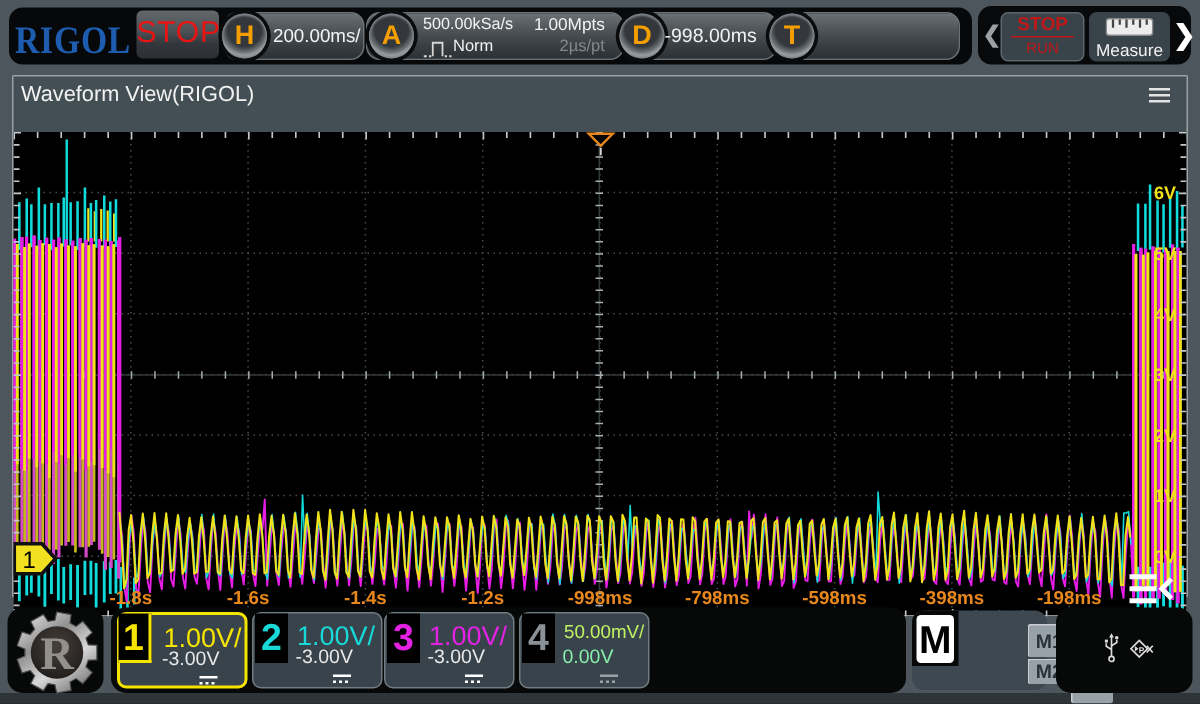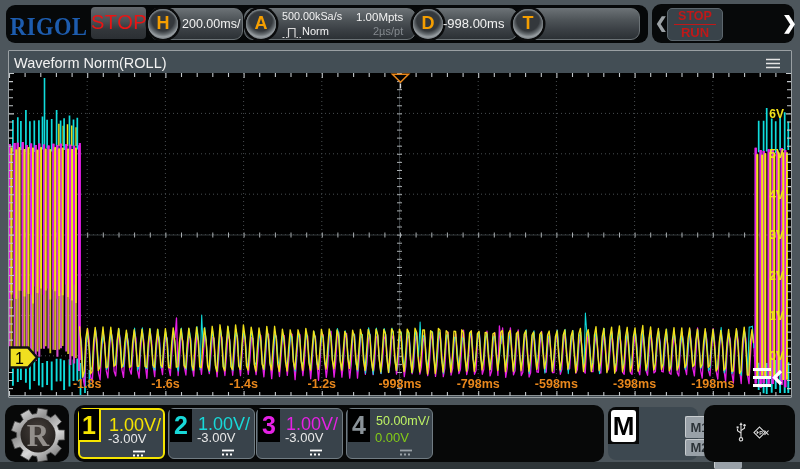--- a/index.html
+++ b/index.html
@@ -47,31 +47,38 @@
       <path d="M0.5,10.5 H2.5 M4,10.5 H5.5 M6.5,10.5 V1.5 H13 V10.5 M14.5,10.5 H16 M17.5,10.5 H19" stroke="#d8d8d8" stroke-width="1.2" fill="none"></path>
     </svg>
   <div class="abs wtxt" style="left:350px;top:6px;font-size:11.5px;">1.00Mpts</div>
   <div class="abs gtxt" style="left:367px;top:20px;font-size:11px;">2µs/pt</div>
   <div class="abs wtxt" style="left:437px;top:11px;font-size:13px;">-998.00ms</div>
 </div>
 <div class="abs" id="rcluster">
   <div class="abs" style="left:3px;top:10px;color:#9aa0a4;font-size:15px;font-weight:bold;">❮</div>
   <div class="abs" style="left:15px;top:4px;width:56px;height:33px;background:#39434a;border:1px solid #5c666d;border-radius:5px;">
     <div style="color:#c01818;font-size:12.5px;font-weight:bold;text-align:center;line-height:15px;border-bottom:1.5px solid #c01818;margin:0 6px 0;">STOP</div>
-    <div style="color:#c01818;font-size:13px;font-weight:bold;text-align:center;line-height:15px;">RUN</div>
+    <div style="color:#c01818;font-size:10px;font-weight:normal;text-align:center;line-height:15px;">RUN</div>
+  </div>
+  <div class="abs" style="left:74px;top:4px;width:54px;height:33px;background:#39434a;border-radius:5px;text-align:center;">
+    <div style="margin-top:3px;"><svg width="32" height="12" viewBox="0 0 32 12">
+<rect x="0.5" y="0.5" width="31" height="11" rx="2" fill="#ececec" stroke="#8a8a8a"></rect>
+<path d="M5,1 V6.5 M9.5,1 V4.5 M14,1 V6.5 M18.5,1 V4.5 M23,1 V6.5 M27.5,1 V4.5" stroke="#444" stroke-width="1.5" fill="none"></path>
+</svg></div>
+    <div style="color:#f0f0f0;font-size:11.5px;margin-top:-1px;">Measure</div>
   </div>
   <div class="abs" style="left:130px;top:8px;color:#fff;font-size:18px;font-weight:bold;">❯</div>
 </div>
 
 <div class="abs" style="left:8px;top:50px;width:784px;height:348px;background:#434e55;border:1px solid #9aa0a3;border-radius:1px;">
-  <div style="color:#f2f2f2;font-size:14.5px;padding:4px 0 0 5px;height:22px;">Waveform Norm(ROLL)</div>
+  <div style="color:#f2f2f2;font-size:14.5px;padding:4px 0 0 5px;height:22px;">Waveform View(RIGOL)</div>
   <svg class="abs" style="left:756px;top:7px;" width="16" height="11" viewBox="0 0 16 11">
       <path d="M1,1.5 H15 M1,5.5 H15 M1,9.5 H15" stroke="#e4e4e4" stroke-width="1.6"></path>
     </svg>
-  <div class="abs" style="left:0px;top:22px;">
+  <div class="abs" style="left:0px;top:37px;">
 <svg width="782" height="323" viewBox="0 0 782 323" style="display:block">
 <rect x="0" y="0" width="782" height="323" fill="#000000"></rect>
 <line x1="78.2" y1="0" x2="78.2" y2="323" stroke="#484d50" stroke-width="1" stroke-dasharray="1 3"></line>
 <line x1="156.4" y1="0" x2="156.4" y2="323" stroke="#484d50" stroke-width="1" stroke-dasharray="1 3"></line>
 <line x1="234.6" y1="0" x2="234.6" y2="323" stroke="#484d50" stroke-width="1" stroke-dasharray="1 3"></line>
 <line x1="312.8" y1="0" x2="312.8" y2="323" stroke="#484d50" stroke-width="1" stroke-dasharray="1 3"></line>
 <line x1="391.0" y1="0" x2="391.0" y2="323" stroke="#484d50" stroke-width="1" stroke-dasharray="1 3"></line>
 <line x1="469.2" y1="0" x2="469.2" y2="323" stroke="#484d50" stroke-width="1" stroke-dasharray="1 3"></line>
 <line x1="547.4" y1="0" x2="547.4" y2="323" stroke="#484d50" stroke-width="1" stroke-dasharray="1 3"></line>
 <line x1="625.6" y1="0" x2="625.6" y2="323" stroke="#484d50" stroke-width="1" stroke-dasharray="1 3"></line>
@@ -178,21 +185,21 @@
  <div class="chl1" style="color:#e422e4;">1.00V/</div>
     <div class="chl2">-3.00V</div>
     <svg class="gicon" width="14" height="7" viewBox="0 0 14 7">
       <path d="M1,1.5 H13" stroke="#ffffff" stroke-width="1.8"></path>
       <path d="M1,5.5 H13" stroke="#ffffff" stroke-width="1.8" stroke-dasharray="2 2"></path>
     </svg>
   </div>
 <div class="chbox" style="left:346px;">
  <div class="chnum" style="color:#8a9298;">4</div>
  <div class="chl1" style="color:#bef264;font-size:12.5px;">50.00mV/</div>
-    <div class="chl2" style="color:#84cc16;text-align:right;">0.00V</div>
+    <div class="chl2" style="color:#86efac;text-align:right;">0.00V</div>
     <svg class="gicon" width="14" height="7" viewBox="0 0 14 7">
       <path d="M1,1.5 H13" stroke="#9aa2a8" stroke-width="1.8"></path>
       <path d="M1,5.5 H13" stroke="#9aa2a8" stroke-width="1.8" stroke-dasharray="2 2"></path>
     </svg>
   </div>
 <div class="abs" style="left:608px;top:407px;width:90px;height:53px;background:#3d4850;border-radius:8px;">
   <div class="abs" style="left:0px;top:0px;width:31px;height:37px;background:#070808;border-radius:8px 0 0 0;"></div>
   <div class="abs" style="left:3px;top:3px;width:25px;height:32px;background:#ffffff;border-radius:3px;color:#000;font-size:26px;font-weight:bold;text-align:center;line-height:32px;">M</div>
   <div class="mbtn" style="left:29px;top:9px;">M1</div>
   <div class="mbtn" style="left:58px;top:9px;">M3</div>

